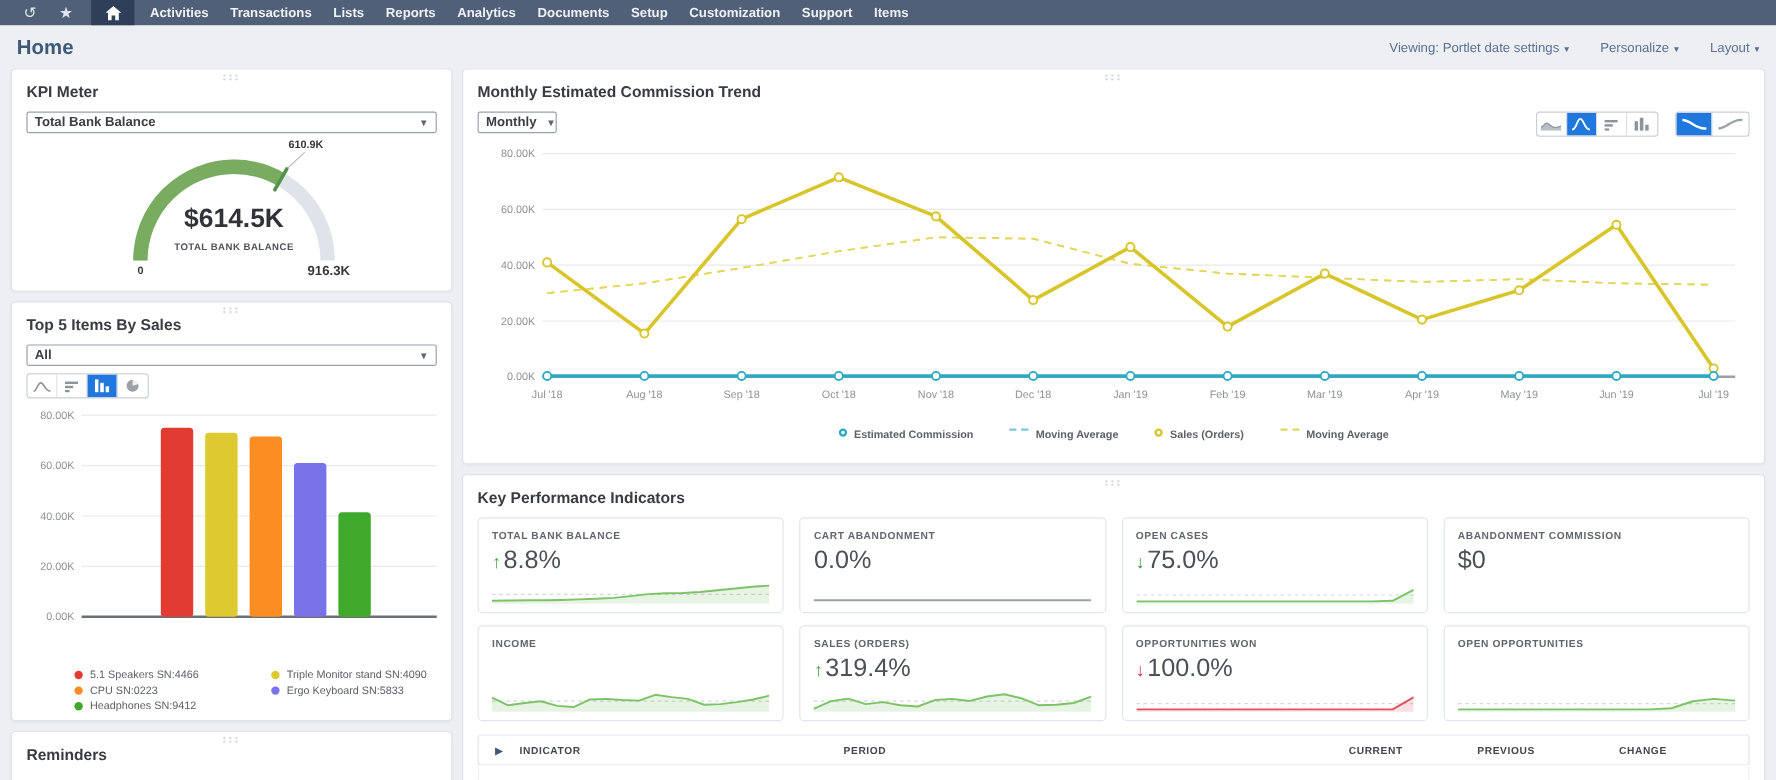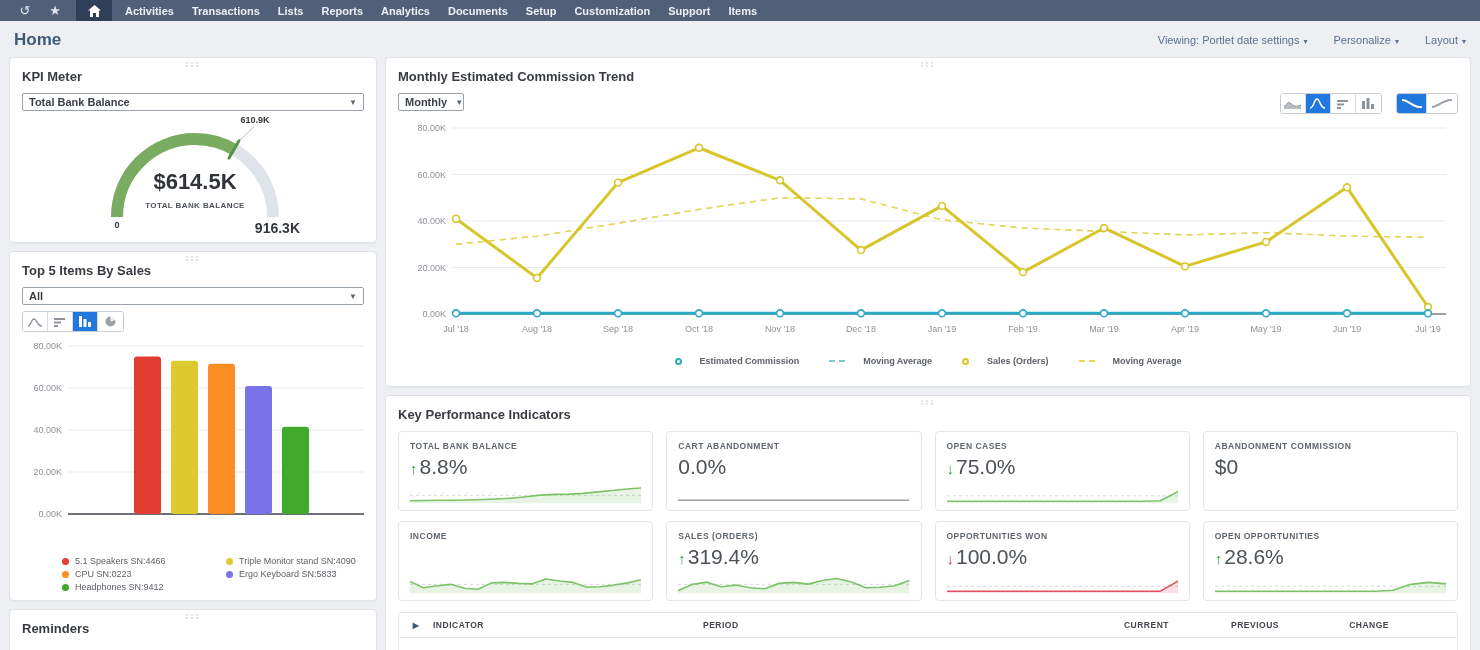--- a/index.html
+++ b/index.html
@@ -37,29 +37,29 @@
   .seg{width:25px;height:19px;display:flex;align-items:center;justify-content:center;border-right:1px solid #d9dce0;cursor:pointer;background:#fff}
   .seg:last-child{border-right:none}
   .seg.selected{background:#2077dd}
   .seg svg{display:block}
   
   .gauge-wrap{position:relative;width:346px;height:120px;margin-top:6px}
   .gauge-needle-label{position:absolute;top:-2px;left:200px;width:66px;text-align:center;font-size:9px;font-weight:bold;color:#33373c}
   .gauge-center-value{position:absolute;top:52px;left:0;width:100%;text-align:center;font-size:22px;font-weight:600;color:#303439}
   .gauge-center-label{position:absolute;top:84px;left:0;width:100%;text-align:center;font-size:8px;font-weight:bold;color:#4e535a;letter-spacing:.4px}
   .gauge-min{position:absolute;top:103px;left:80px;width:30px;text-align:center;font-size:9px;font-weight:bold;color:#33373c}
-  .gauge-max{position:absolute;top:103px;left:226px;width:52px;text-align:right;font-size:14px;font-weight:bold;color:#33373c}
+  .gauge-max{position:absolute;top:103px;left:226px;width:52px;text-align:center;font-size:11px;font-weight:bold;color:#33373c}
   
   .bar-legend{margin:14px 0 0 40px;column-count:2;column-gap:26px;font-size:9px;font-weight:normal;color:#5c6167}
   .bar-legend .bl-item{display:flex;align-items:center;margin-bottom:3px;break-inside:avoid}
   .bl-dot{width:7px;height:7px;border-radius:50%;margin-right:6px;flex:none}
   
   .trend-controls{display:flex;justify-content:space-between;align-items:flex-start}
   .trend-legend{display:flex;justify-content:center;gap:30px;margin-top:4px;font-size:9px;font-weight:bold;color:#5c6167}
-  .tl-item{display:flex;align-items:center;gap:18px}
+  .tl-item{display:flex;align-items:flex-start;gap:6px}
   .tl-ring{width:7px;height:7px;border-radius:50%;background:#fff;flex:none}
   .tl-dash{width:16px;height:0;flex:none}
   
   .kpi-grid{display:grid;grid-template-columns:repeat(4,1fr);gap:10px 13px;margin-top:4px}
   .kpi-tile{border:1px solid #e2e5e9;border-radius:4px;height:80px;padding:9px 11px 5px;position:relative;overflow:hidden;background:#fff;cursor:pointer}
   .kpi-label{font-size:8.5px;font-weight:bold;color:#5f666d;letter-spacing:.5px}
   .kpi-value{font-size:21px;font-weight:300;color:#4b5157;margin-top:5px;line-height:1}
   .kpi-arrow{font-size:15px;margin-right:2px;font-weight:400}
   .spark{position:absolute;left:11px;bottom:5px;height:30px}
   .kpi-table-head{display:flex;align-items:center;height:26px;border:1px solid #e2e5e9;border-radius:3px;margin-top:11px;font-size:8.5px;font-weight:bold;color:#42474e;letter-spacing:.5px;background:#fff}
@@ -430,21 +430,20 @@
             <div class="kpi-label">OPPORTUNITIES WON</div>
             <div class="kpi-value"><span class="kpi-arrow" style="color:#cf3b47">↓</span><span>100.0%</span></div>
             <svg class="spark" width="233" height="30" viewBox="0 0 100 32" preserveAspectRatio="none" style="width: calc(100% - 22px);">
               <line x1="0" y1="22.72" x2="100" y2="22.72" stroke="#d3d6da" stroke-width="1" stroke-dasharray="3 3" vector-effect="non-scaling-stroke"></line>
               <polygon points="0.00,27.92 7.69,27.92 15.38,27.92 23.08,27.92 30.77,27.92 38.46,27.92 46.15,27.92 53.85,27.92 61.54,27.92 69.23,27.92 76.92,27.92 84.62,27.92 92.31,27.92 100.00,17.00 100,30 0,30" fill="#e05260" fill-opacity="0.18"></polygon>
               <polyline points="0.00,27.92 7.69,27.92 15.38,27.92 23.08,27.92 30.77,27.92 38.46,27.92 46.15,27.92 53.85,27.92 61.54,27.92 69.23,27.92 76.92,27.92 84.62,27.92 92.31,27.92 100.00,17.00" fill="none" stroke="#e05260" stroke-width="1.6" vector-effect="non-scaling-stroke" stroke-linejoin="round"></polyline>
             </svg>
           </div>
           <div class="kpi-tile">
             <div class="kpi-label">OPEN OPPORTUNITIES</div>
-            <div class="kpi-value"><span class="kpi-arrow" style="color:#3f9c43">↑</span><span>28.6%</span></div>
             <svg class="spark" width="233" height="30" viewBox="0 0 100 32" preserveAspectRatio="none" style="width: calc(100% - 22px);">
               <line x1="0" y1="22.72" x2="100" y2="22.72" stroke="#d3d6da" stroke-width="1" stroke-dasharray="3 3" vector-effect="non-scaling-stroke"></line>
               <polygon points="0.00,27.92 7.69,27.92 15.38,27.92 23.08,27.92 30.77,27.92 38.46,27.92 46.15,27.92 53.85,27.92 61.54,27.92 69.23,27.92 76.92,26.88 84.62,20.64 92.31,18.56 100.00,20.12 100,30 0,30" fill="#7cc368" fill-opacity="0.18"></polygon>
               <polyline points="0.00,27.92 7.69,27.92 15.38,27.92 23.08,27.92 30.77,27.92 38.46,27.92 46.15,27.92 53.85,27.92 61.54,27.92 69.23,27.92 76.92,26.88 84.62,20.64 92.31,18.56 100.00,20.12" fill="none" stroke="#7cc368" stroke-width="1.6" vector-effect="non-scaling-stroke" stroke-linejoin="round"></polyline>
             </svg>
           </div>
         </div>
       <div class="kpi-table-head">
         <span class="kth-ico">▶</span>
         <span class="kth-col kth-indicator">INDICATOR</span>

